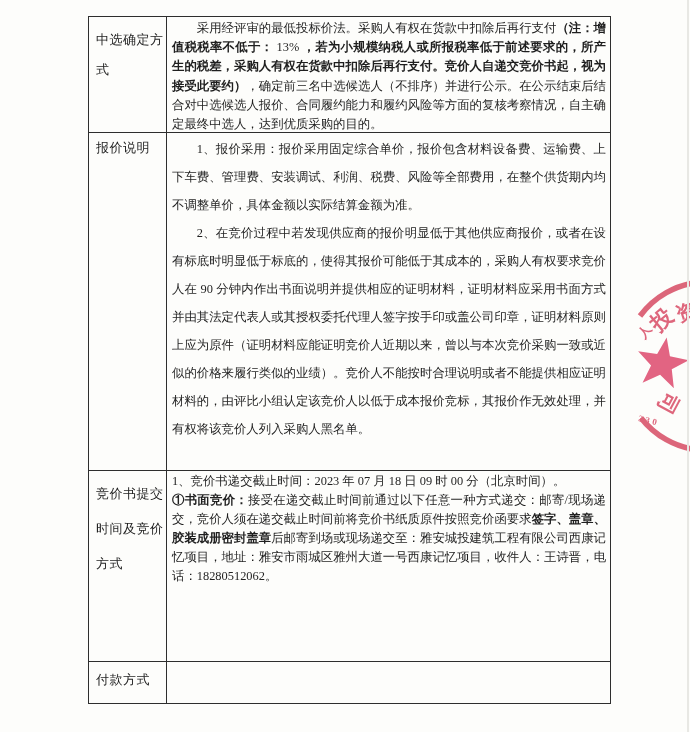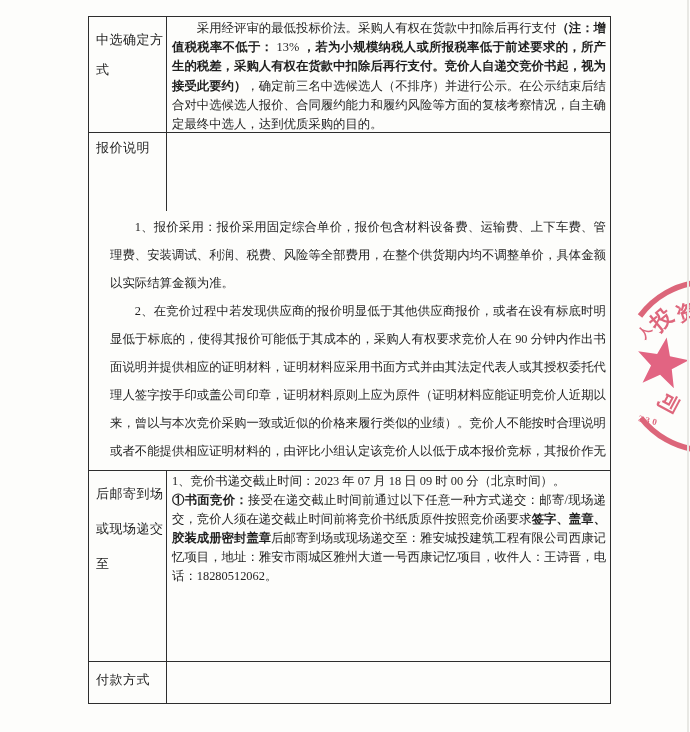--- a/index.html
+++ b/index.html
@@ -11,42 +11,42 @@
     color:#1f1f1f;
   }
   .doc-table{
     position:absolute;left:88px;top:16px;width:523px;
     border:1.8px solid #2e2e2e;box-sizing:border-box;
     background:transparent;
   }
   .row{display:flex;box-sizing:border-box;border-bottom:1.6px solid #2e2e2e;overflow:hidden;}
   .row:last-child{border-bottom:none;}
   .row0{height:116px;}
-  .row1{height:338px;flex-direction:column;}
+  .row1{height:338px;}
   .row2{height:191px;}
   .row3{height:41px;}
   .label{
     width:78px;box-sizing:border-box;flex:0 0 78px;
     border-right:1.6px solid #2e2e2e;
     padding:6px 2px 0 7px;
     font-size:13px;letter-spacing:0.5px;
     overflow:hidden;
   }
   .row0 .label{line-height:30px;padding-top:8px;}
   .row1 .label{line-height:20px;padding-top:5px;}
   .row2 .label{line-height:35px;padding-top:5px;}
   .row3 .label{line-height:20px;padding-top:8px;}
   .content{
     flex:1;box-sizing:border-box;overflow:hidden;
     padding:2px 4px 0 5px;
     font-size:12.4px;
     text-align:justify;
   }
   .row0 .content{line-height:19.2px;}
-  .row1 .content{line-height:28px;padding-top:2px;margin-left:16px;}
+  .row1 .content{line-height:28px;padding-top:2px;}
   .row2 .content{line-height:19.1px;padding-top:1px;}
   .row3 .content{line-height:19.5px;padding-top:2px;}
   .content p{margin:0;}
   .ind{text-indent:2em;}
   .b{font-weight:700;}
   .u{text-underline-offset:2px;}
   .stamp{
     position:absolute;left:612px;top:280px;width:78px;height:172px;
     opacity:0.92;pointer-events:none;
   }
@@ -69,21 +69,21 @@
         </div>
       </div>
       <div class="row row1">
         <div class="label">报价说明</div>
         <div class="content">
           <p class="ind"><span>1、报价采用：报价采用固定综合单价，报价包含材料设备费、运输费、上下车费、管理费、安装调试、利润、税费、风险等全部费用，在整个供货期内均不调整单价，具体金额以实际结算金额为准。</span></p>
           <p class="ind"><span>2、在竞价过程中若发现供应商的报价明显低于其他供应商报价，或者在设有标底时明显低于标底的，使得其报价可能低于其成本的，采购人有权要求竞价人在 90 分钟内作出书面说明并提供相应的证明材料，证明材料应采用书面方式并由其法定代表人或其授权委托代理人签字按手印或盖公司印章，证明材料原则上应为原件（证明材料应能证明竞价人近期以来，曾以与本次竞价采购一致或近似的价格来履行类似的业绩）。竞价人不能按时合理说明或者不能提供相应证明材料的，由评比小组认定该竞价人以低于成本报价竞标，其报价作无效处理，并有权将该竞价人列入采购人黑名单。</span></p>
         </div>
       </div>
       <div class="row row2">
-        <div class="label">后邮寄到场或现场递交至</div>
+        <div class="label">竞价书提交时间及竞价方式</div>
         <div class="content">
           <p><span>1、竞价书递交截止时间：2023 年 07 月 18 日 09 时 00 分（北京时间）。</span></p>
           <p><span class="b">①书面竞价：</span><span>接受在递交截止时间前通过以下任意一种方式递交：</span><span class="u">邮寄/现场递交</span><span>，竞价人须在递交截止时间前将竞价书纸质原件按照竞价函要求</span><span class="b">签字、盖章、胶装成册密封盖章</span><span>后邮寄到场或现场递交至：雅安城投建筑工程有限公司</span><span class="u">西康记忆</span><span>项目，地址：</span><span class="u">雅安市雨城区雅州大道一号西康记忆项目</span><span>，收件人：</span><span class="u">王诗晋</span><span>，电话：</span><span class="u">18280512062</span><span>。</span></p>
         </div>
       </div>
       <div class="row row3">
         <div class="label">付款方式</div>
       </div>
     </div>
 

